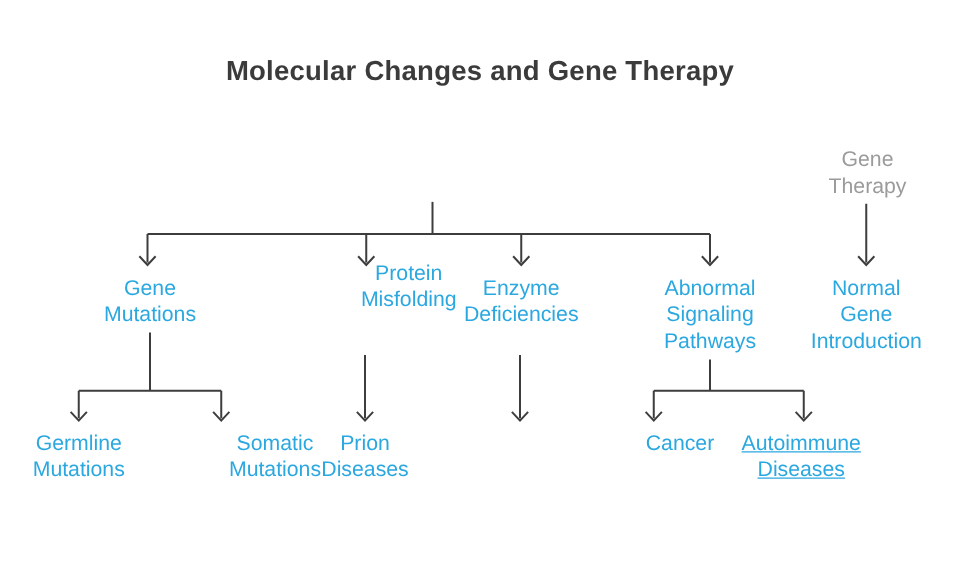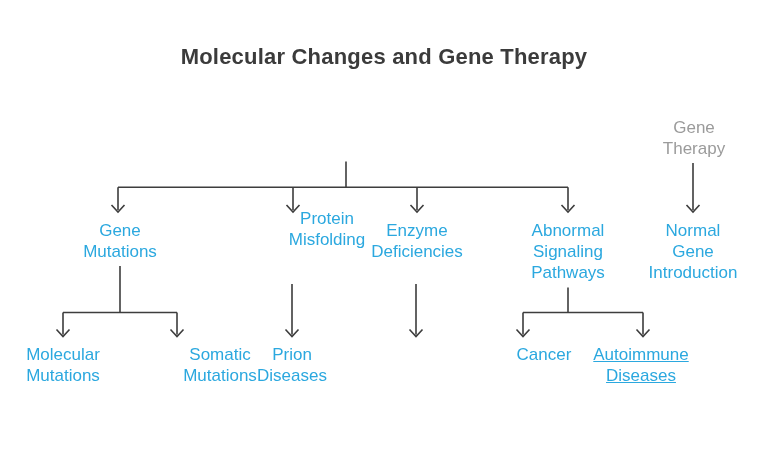--- a/index.html
+++ b/index.html
@@ -100,21 +100,21 @@
 Misfolding</div>
   <div class="node leaf pos-abnormal">Abnormal
 Signaling
 Pathways</div>
   <div class="node leaf pos-enzyme">Enzyme
 Deficiencies</div>
   <div class="node leaf pos-normalgene">Normal
 Gene
 Introduction</div>
 
-  <div class="node leaf pos-germline">Molecular
+  <div class="node leaf pos-germline">Germline
 Mutations</div>
   <div class="node leaf pos-somatic">Somatic
 Mutations</div>
   <div class="node leaf pos-prion">Prion
 Diseases</div>
   <div class="node leaf pos-cancer">Cancer</div>
   <div class="node leaf pos-autoimmune">Autoimmune
 Diseases</div>
 
 </div>

